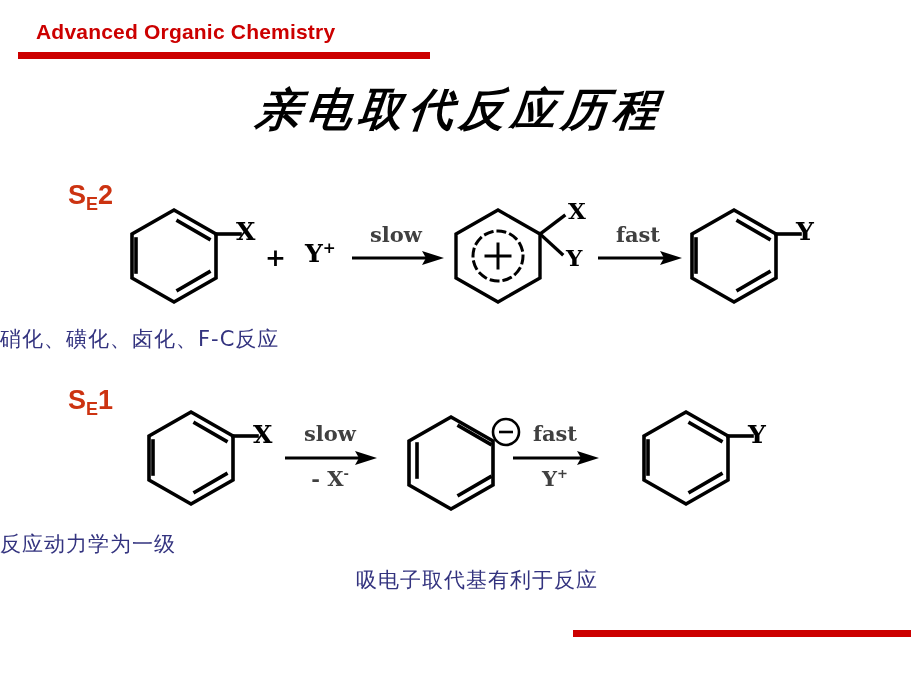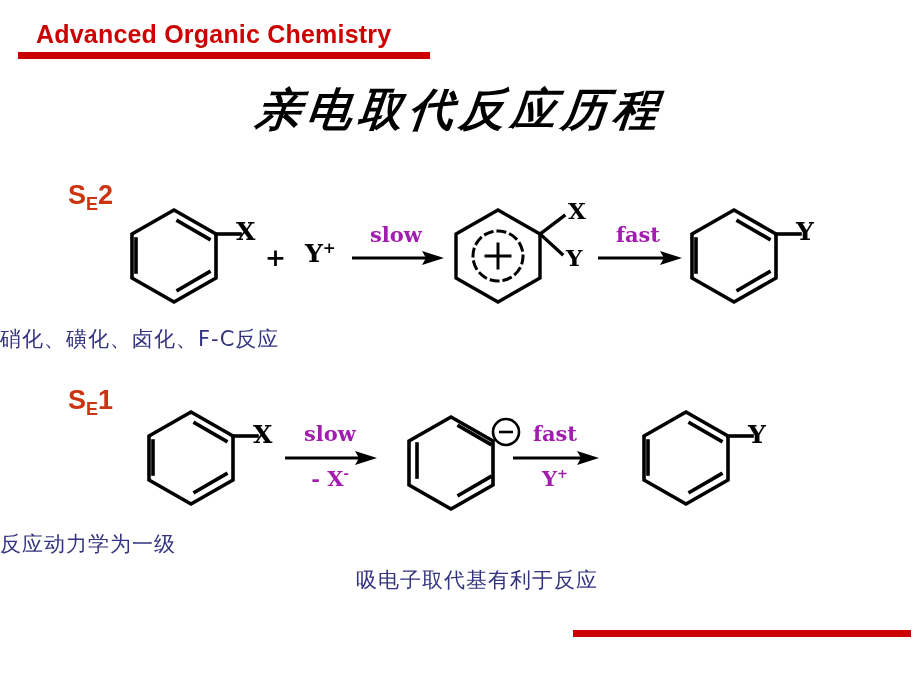--- a/index.html
+++ b/index.html
@@ -9,21 +9,21 @@
     font-family:"Liberation Sans", sans-serif;
     overflow:hidden;
     position:relative;
   }
   .slide{position:absolute;inset:0;}
 
   
   .hdr-title{
     position:absolute;left:36px;top:20px;
     font-family:"Liberation Sans", sans-serif;
-    font-weight:bold;font-size:25px;
+    font-weight:bold;font-size:21px;
     color:#CC0000;letter-spacing:.2px;white-space:nowrap;
   }
   .hdr-rule{
     position:absolute;left:18px;top:52px;width:412px;height:7px;
     background:#CC0000;
   }
 
   
   .main-title{
     position:absolute;left:0;top:80px;width:920px;
@@ -54,21 +54,21 @@
     font-weight:bold;color:#000;
     white-space:nowrap;
   }
   .chem sup{font-size:.62em;vertical-align:super;}
 
   .arrow{position:absolute;}
   .arrow svg{display:block;}
   .arrow-lbl{
     position:absolute;
     font-family:"DejaVu Serif", serif;
-    font-weight:bold;font-size:21px;color:#a21caf;
+    font-weight:bold;font-size:21px;color:#404040;
     white-space:nowrap;text-align:center;
   }
   .arrow-lbl sup{font-size:.62em;vertical-align:super;}
 
   
   .note{
     position:absolute;
     font-family:"DejaVu Sans", sans-serif;
     font-size:21px;color:#33337F;
     white-space:nowrap;letter-spacing:1px;

